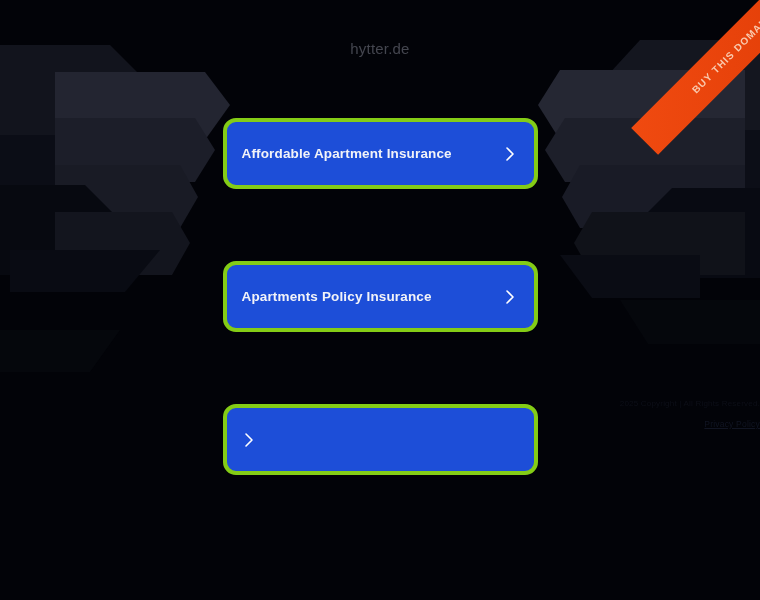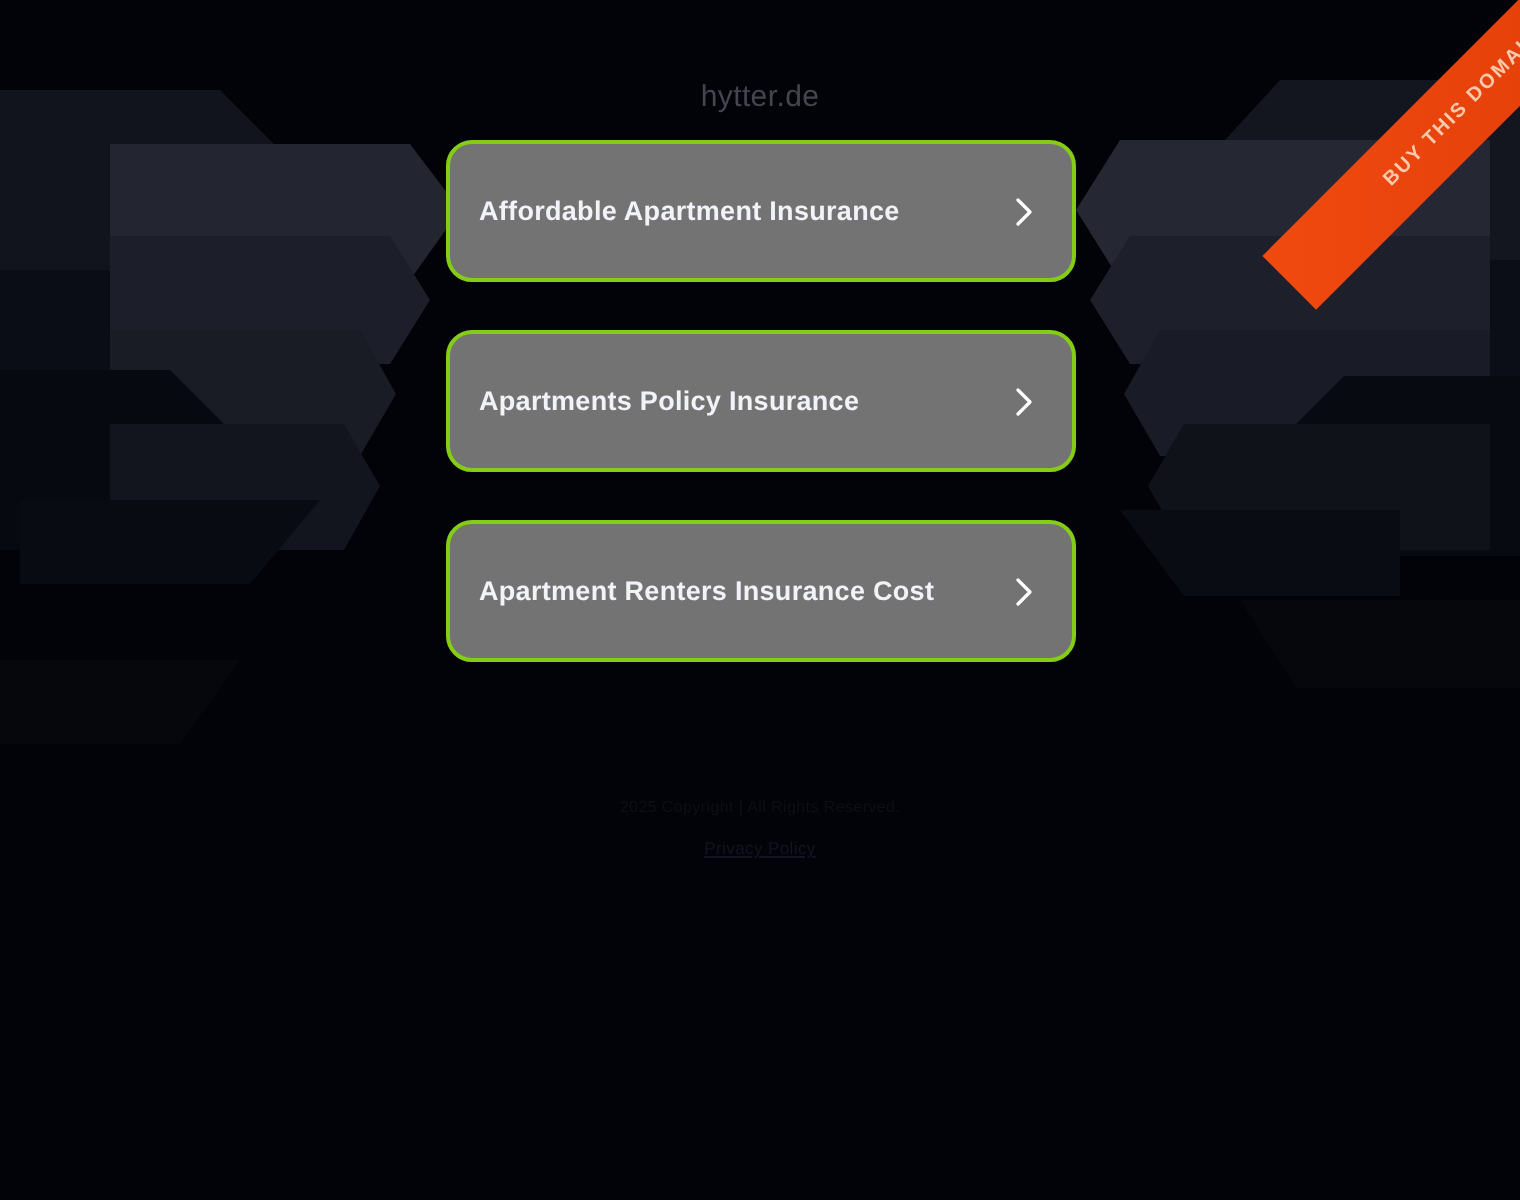--- a/index.html
+++ b/index.html
@@ -64,29 +64,30 @@
   
   .card-list {
     display:flex;
     flex-direction:column;
     gap:24px;
   }
 
   .card {
     position:relative;
     height:71px;
-    background:#737373;
-    border:2px solid #84cc16;
+    background:#1d4ed8;
+    border:4px solid #84cc16;
     border-radius:13px;
     display:flex;
     align-items:center;
     justify-content:space-between;
     padding:0 15px 0 15px;
     text-decoration:none;
     cursor:pointer;
+    margin-top:48px;
   }
 
   .card-label {
     font-size:13.5px;
     font-weight:bold;
     color:#f2f3f8;
     letter-spacing:.15px;
     line-height:17px;
   }
 
@@ -98,21 +99,21 @@
     margin-right:2px;
   }
   .chevron-icon svg { display:block; }
 
   
   .footer {
     position:absolute;
     left:0;
     right:0;
     top:398px;
-    text-align:center;
+    text-align:right;
   }
 
   .copyright {
     font-size:8px;
     color:#0d0f18;
     letter-spacing:.2px;
     line-height:12px;
   }
 
   .privacy-link {
@@ -210,21 +211,20 @@
       <a class="card" href="#">
         <span class="card-label">Apartments Policy Insurance</span>
         <span class="chevron-icon">
           <svg width="14" height="20" viewBox="0 0 14 20" fill="none">
             <path d="M4 4 L10 10 L4 16" stroke="#ffffff" stroke-width="1.6" stroke-linecap="round" stroke-linejoin="round"></path>
           </svg>
         </span>
       </a>
 
       <a class="card" href="#">
-        <span class="card-label">Apartment Renters Insurance Cost</span>
         <span class="chevron-icon">
           <svg width="14" height="20" viewBox="0 0 14 20" fill="none">
             <path d="M4 4 L10 10 L4 16" stroke="#ffffff" stroke-width="1.6" stroke-linecap="round" stroke-linejoin="round"></path>
           </svg>
         </span>
       </a>
 
     </div>
   </div>
 

